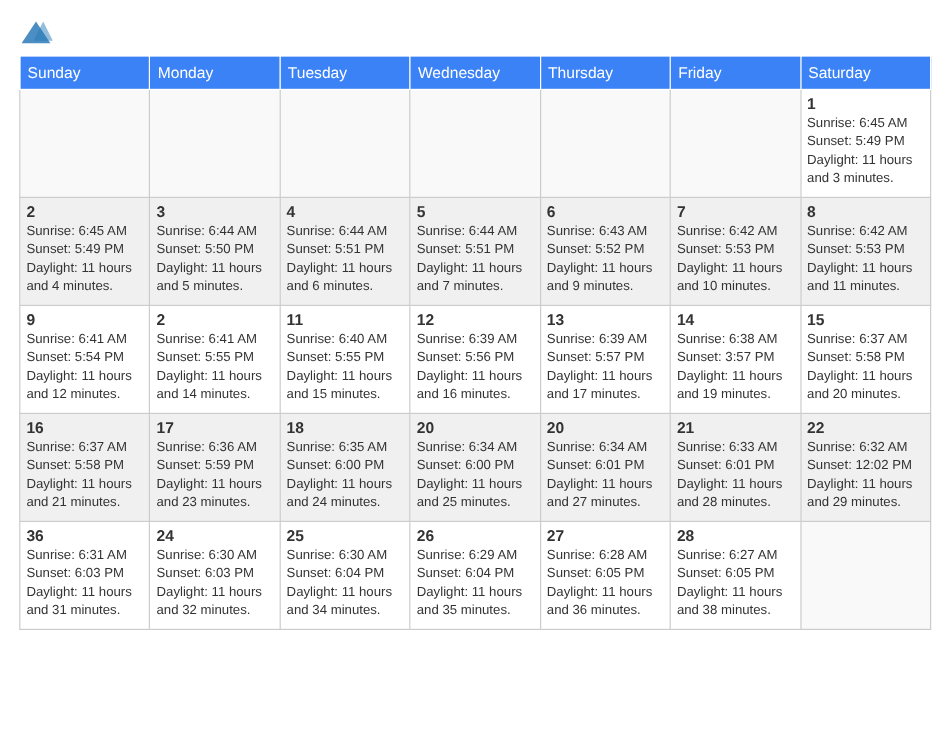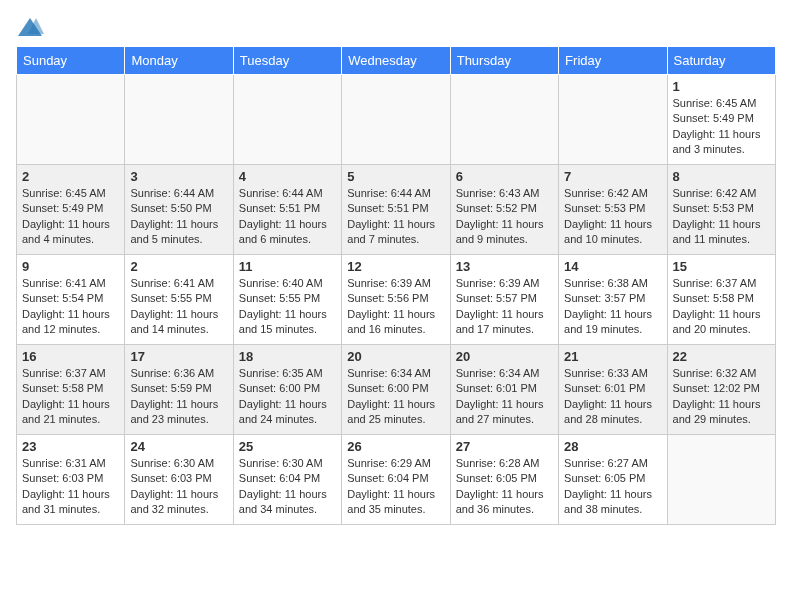--- a/index.html
+++ b/index.html
@@ -283,21 +283,21 @@
         <td>
           <div class="day-number">22</div>
           <div class="day-detail">Sunrise: 6:32 AM
 Sunset: 12:02 PM
 Daylight: 11 hours
 and 29 minutes.</div>
         </td>
       </tr>
       <tr>
         <td>
-          <div class="day-number">23</div>
+          <div class="day-number">36</div>
           <div class="day-detail">Sunrise: 6:31 AM
 Sunset: 6:03 PM
 Daylight: 11 hours
 and 31 minutes.</div>
         </td>
         <td>
           <div class="day-number">24</div>
           <div class="day-detail">Sunrise: 6:30 AM
 Sunset: 6:03 PM
 Daylight: 11 hours

